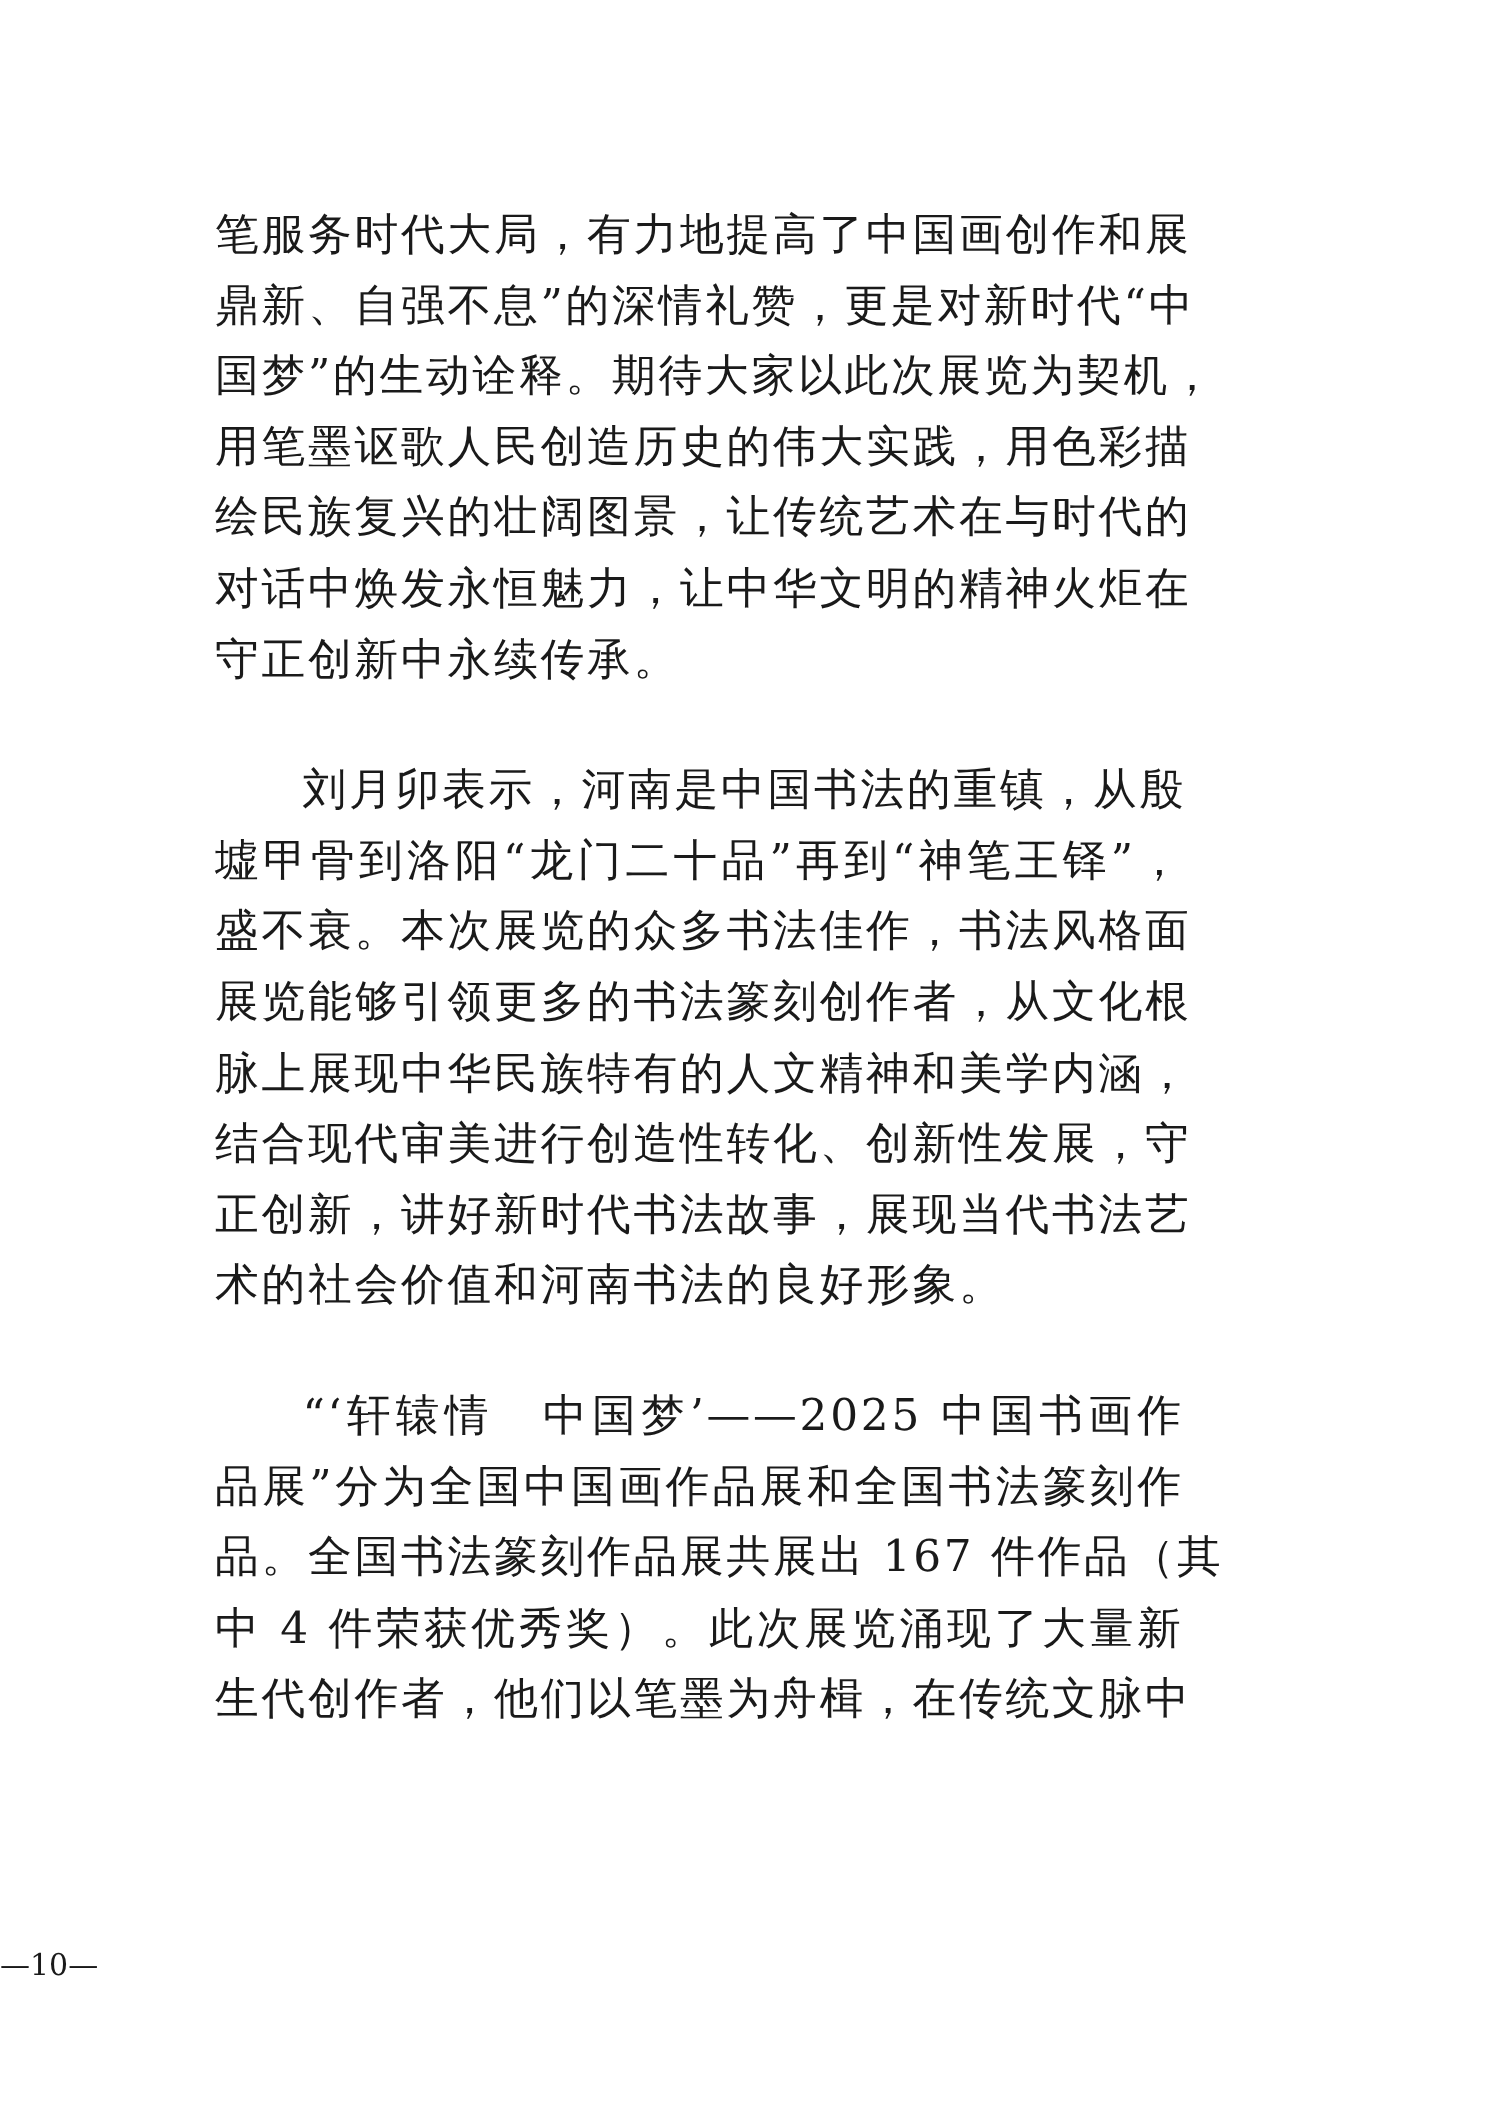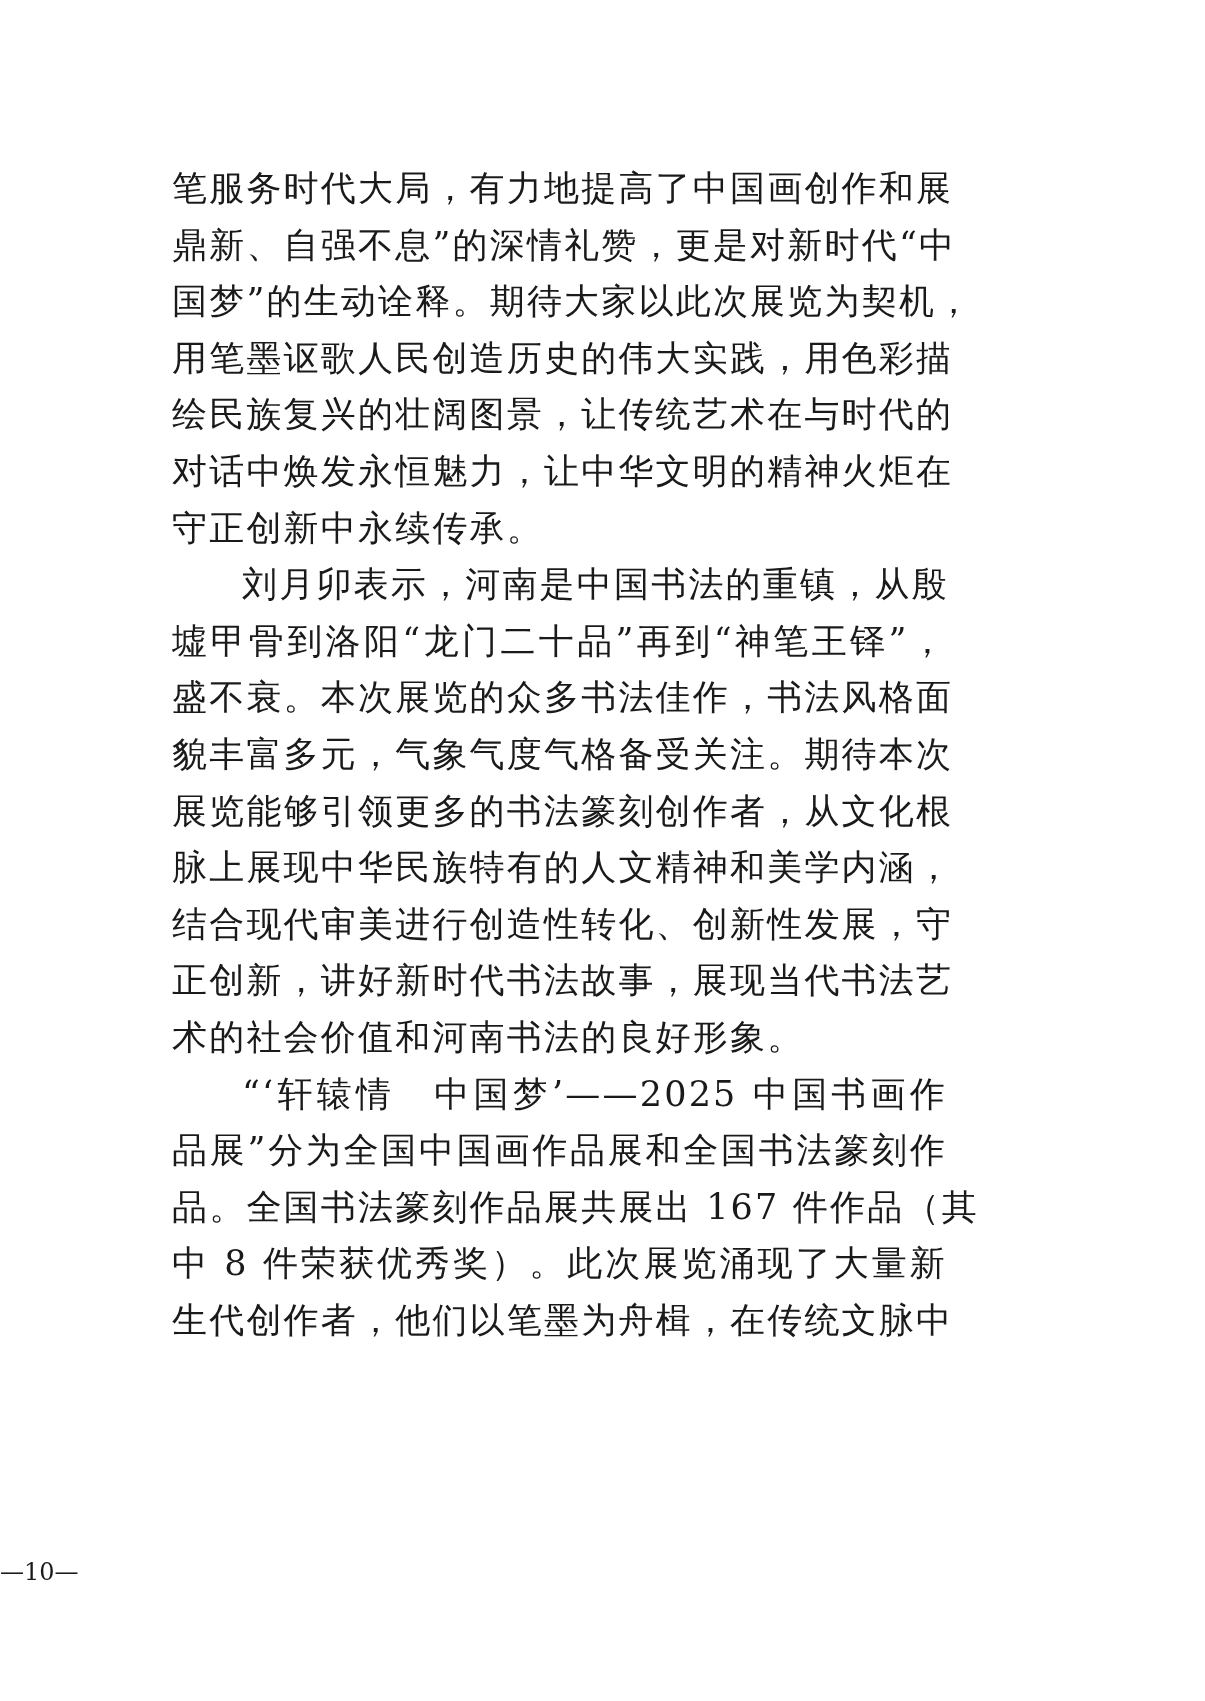--- a/index.html
+++ b/index.html
@@ -10,21 +10,21 @@
   .body-text {
     position: absolute; left: 172px; top: 160px; width: 775px;
     font-family: "DejaVu Serif", "Liberation Serif", serif;
     font-size: 35px; color: #1a1a1a;
   }
   .line {
     height: 56.6px; line-height: 56.6px; white-space: nowrap;
     letter-spacing: 2.2px; text-align: justify; text-align-last: justify;
   }
   .line.last { text-align-last: left; }
-  .line.indent { padding-left: 70px; }
+  .line.indent { padding-left: 70px; margin-top: 48px; }
   .page-number {
     position: absolute; left: 0; width: 1205px; top: 1558px; text-align: left;
     font-family: "DejaVu Serif", "Liberation Serif", serif; font-size: 24px; color: #1a1a1a;
   }
 </style>
 </head>
 <body>
 
 <div class="page">
   <div class="body-text">
@@ -36,31 +36,30 @@
       <div class="line">用笔墨讴歌人民创造历史的伟大实践，用色彩描</div>
       <div class="line">绘民族复兴的壮阔图景，让传统艺术在与时代的</div>
       <div class="line">对话中焕发永恒魅力，让中华文明的精神火炬在</div>
       <div class="line last">守正创新中永续传承。</div>
     </div>
 
     <div>
       <div class="line indent">刘月卯表示，河南是中国书法的重镇，从殷</div>
       <div class="line">墟甲骨到洛阳“龙门二十品”再到“神笔王铎”，</div>
       <div class="line">盛不衰。本次展览的众多书法佳作，书法风格面</div>
-      <div class="line">貌丰富多元，气象气度气格备受关注。期待本次</div>
       <div class="line">展览能够引领更多的书法篆刻创作者，从文化根</div>
       <div class="line">脉上展现中华民族特有的人文精神和美学内涵，</div>
       <div class="line">结合现代审美进行创造性转化、创新性发展，守</div>
       <div class="line">正创新，讲好新时代书法故事，展现当代书法艺</div>
       <div class="line last">术的社会价值和河南书法的良好形象。</div>
     </div>
 
     <div>
       <div class="line indent">“‘轩辕情　中国梦’——2025 中国书画作</div>
       <div class="line">品展”分为全国中国画作品展和全国书法篆刻作</div>
       <div class="line">品。全国书法篆刻作品展共展出 167 件作品（其</div>
-      <div class="line">中 8 件荣获优秀奖）。此次展览涌现了大量新</div>
+      <div class="line">中 4 件荣获优秀奖）。此次展览涌现了大量新</div>
       <div class="line">生代创作者，他们以笔墨为舟楫，在传统文脉中</div>
     </div>
   </div>
 
   <div class="page-number">—10—</div>
 </div>
 
 </body></html>

